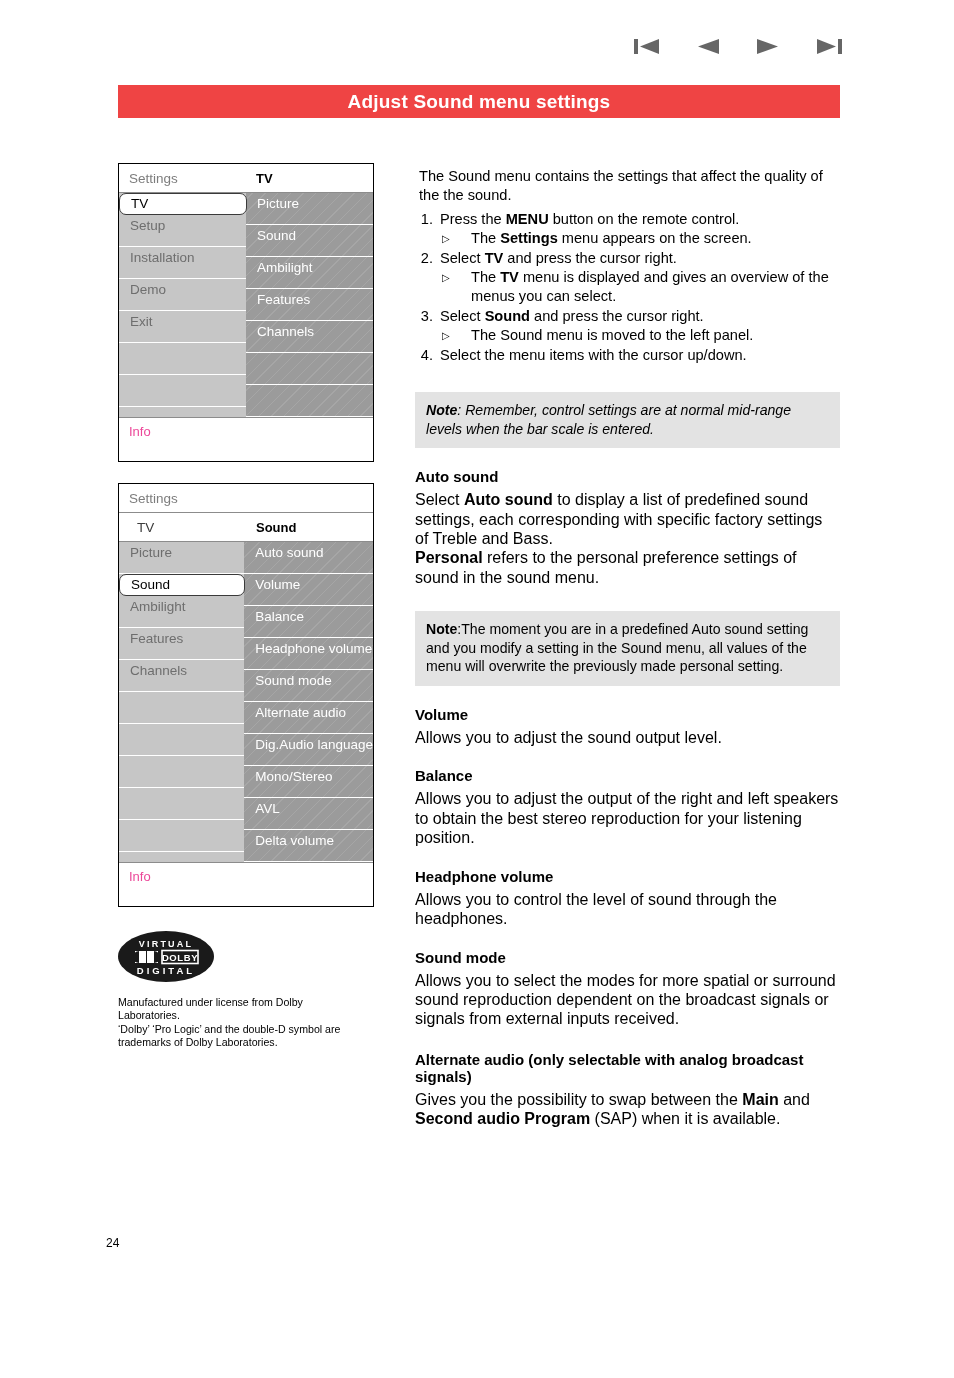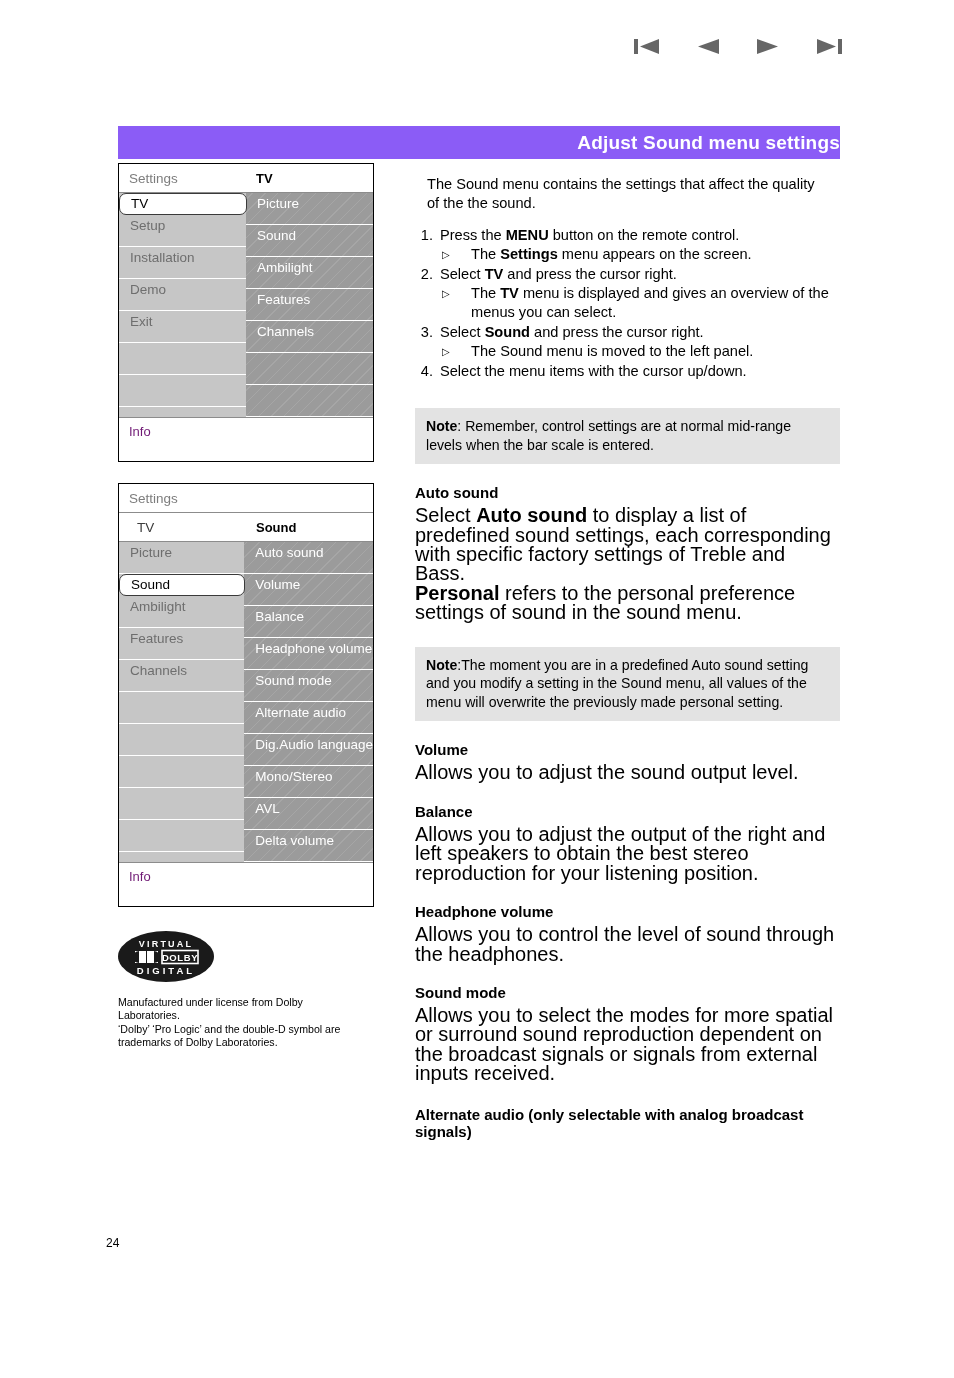--- a/index.html
+++ b/index.html
@@ -27,25 +27,24 @@
   }
   .nav-icon { display: block; }
 
   
   .titlebar {
     position: absolute;
     left: 118px;
     top: 85px;
     width: 722px;
     height: 33px;
-    background: #8b5cf6;
+    background: #ef4444;
     display: flex;
     align-items: center;
-    justify-content: flex-end;
-    margin-top: 41px;
+    justify-content: center;
   }
   .titlebar-text {
     color: #ffffff;
     font-size: 19px;
     font-weight: bold;
     letter-spacing: .2px;
   }
 
   
   .left-col {
@@ -154,41 +153,41 @@
     position: relative;
     z-index: 2;
   }
 
   .osd-info {
     height: 44px;
     border-top: 1px solid #8c8c8c;
     background: #ffffff;
     padding: 6px 0 0 10px;
     box-sizing: border-box;
-    color: #701a75;
+    color: #ec4899;
     font-size: 13px;
   }
 
   
   .dolby-wrap { margin-top: 24px; }
   .dolby-logo { display:block; }
   .dolby-text {
     margin-top: 10px;
     font-size: 10.6px;
     line-height: 13.4px;
     color: #000000;
     width: 262px;
   }
 
   
   .body-text {
     font-size: 14.6px;
     line-height: 19.4px;
   }
-  .intro { margin: 12px; }
+  .intro { margin: 4px; }
 
   ol.steps {
     margin: 0;
     padding: 0;
     list-style: none;
     font-size: 14.6px;
     line-height: 19.4px;
   }
   ol.steps > li {
     position: relative;
@@ -215,30 +214,30 @@
   }
   .cont { padding-left: 31px; }
 
   .note {
     background: #e3e3e3;
     padding: 9px 11px 10px 11px;
     font-size: 14.1px;
     line-height: 18.6px;
     box-sizing: border-box;
   }
-  .note-1 { margin-top: 27px; }
+  .note-1 { margin-top: 27px; font-style: italic; }
   .note-2 { margin-top: 24px; }
 
   h2.sec {
     font-size: 15px;
     font-weight: bold;
     margin: 20px 0 5px 0;
   }
   p.sec-body {
-    font-size: 20px;
+    font-size: 16px;
     line-height: 19.4px;
     margin: 0;
   }
   .alt-head {
     font-size: 15px;
     margin: 22px 0 5px 0;
   }
   .alt-head b { font-weight: bold; }
   .alt-head .small { font-size: 15px; font-weight: bold; }
 
@@ -433,16 +432,19 @@
 
   <h2 class="sec">Headphone volume</h2>
   <p class="sec-body">Allows you to control the level of sound through the headphones.</p>
 
   <h2 class="sec">Sound mode</h2>
   <p class="sec-body">Allows you to select the modes for more spatial or surround sound reproduction dependent on the broadcast signals or signals from external inputs received.</p>
 
   <div class="alt-head">
     <b>Alternate audio</b><span class="small"> (only selectable with analog broadcast signals)</span>
   </div>
+  <p class="sec-body">
+    <span>Gives you the possibility to swap between the </span><b>Main</b><span> and </span><b>Second audio Program</b><span> (SAP) when it is available.</span>
+  </p>
 
 </div>
 
 <div class="page-number">24</div>
 
 </body></html>

